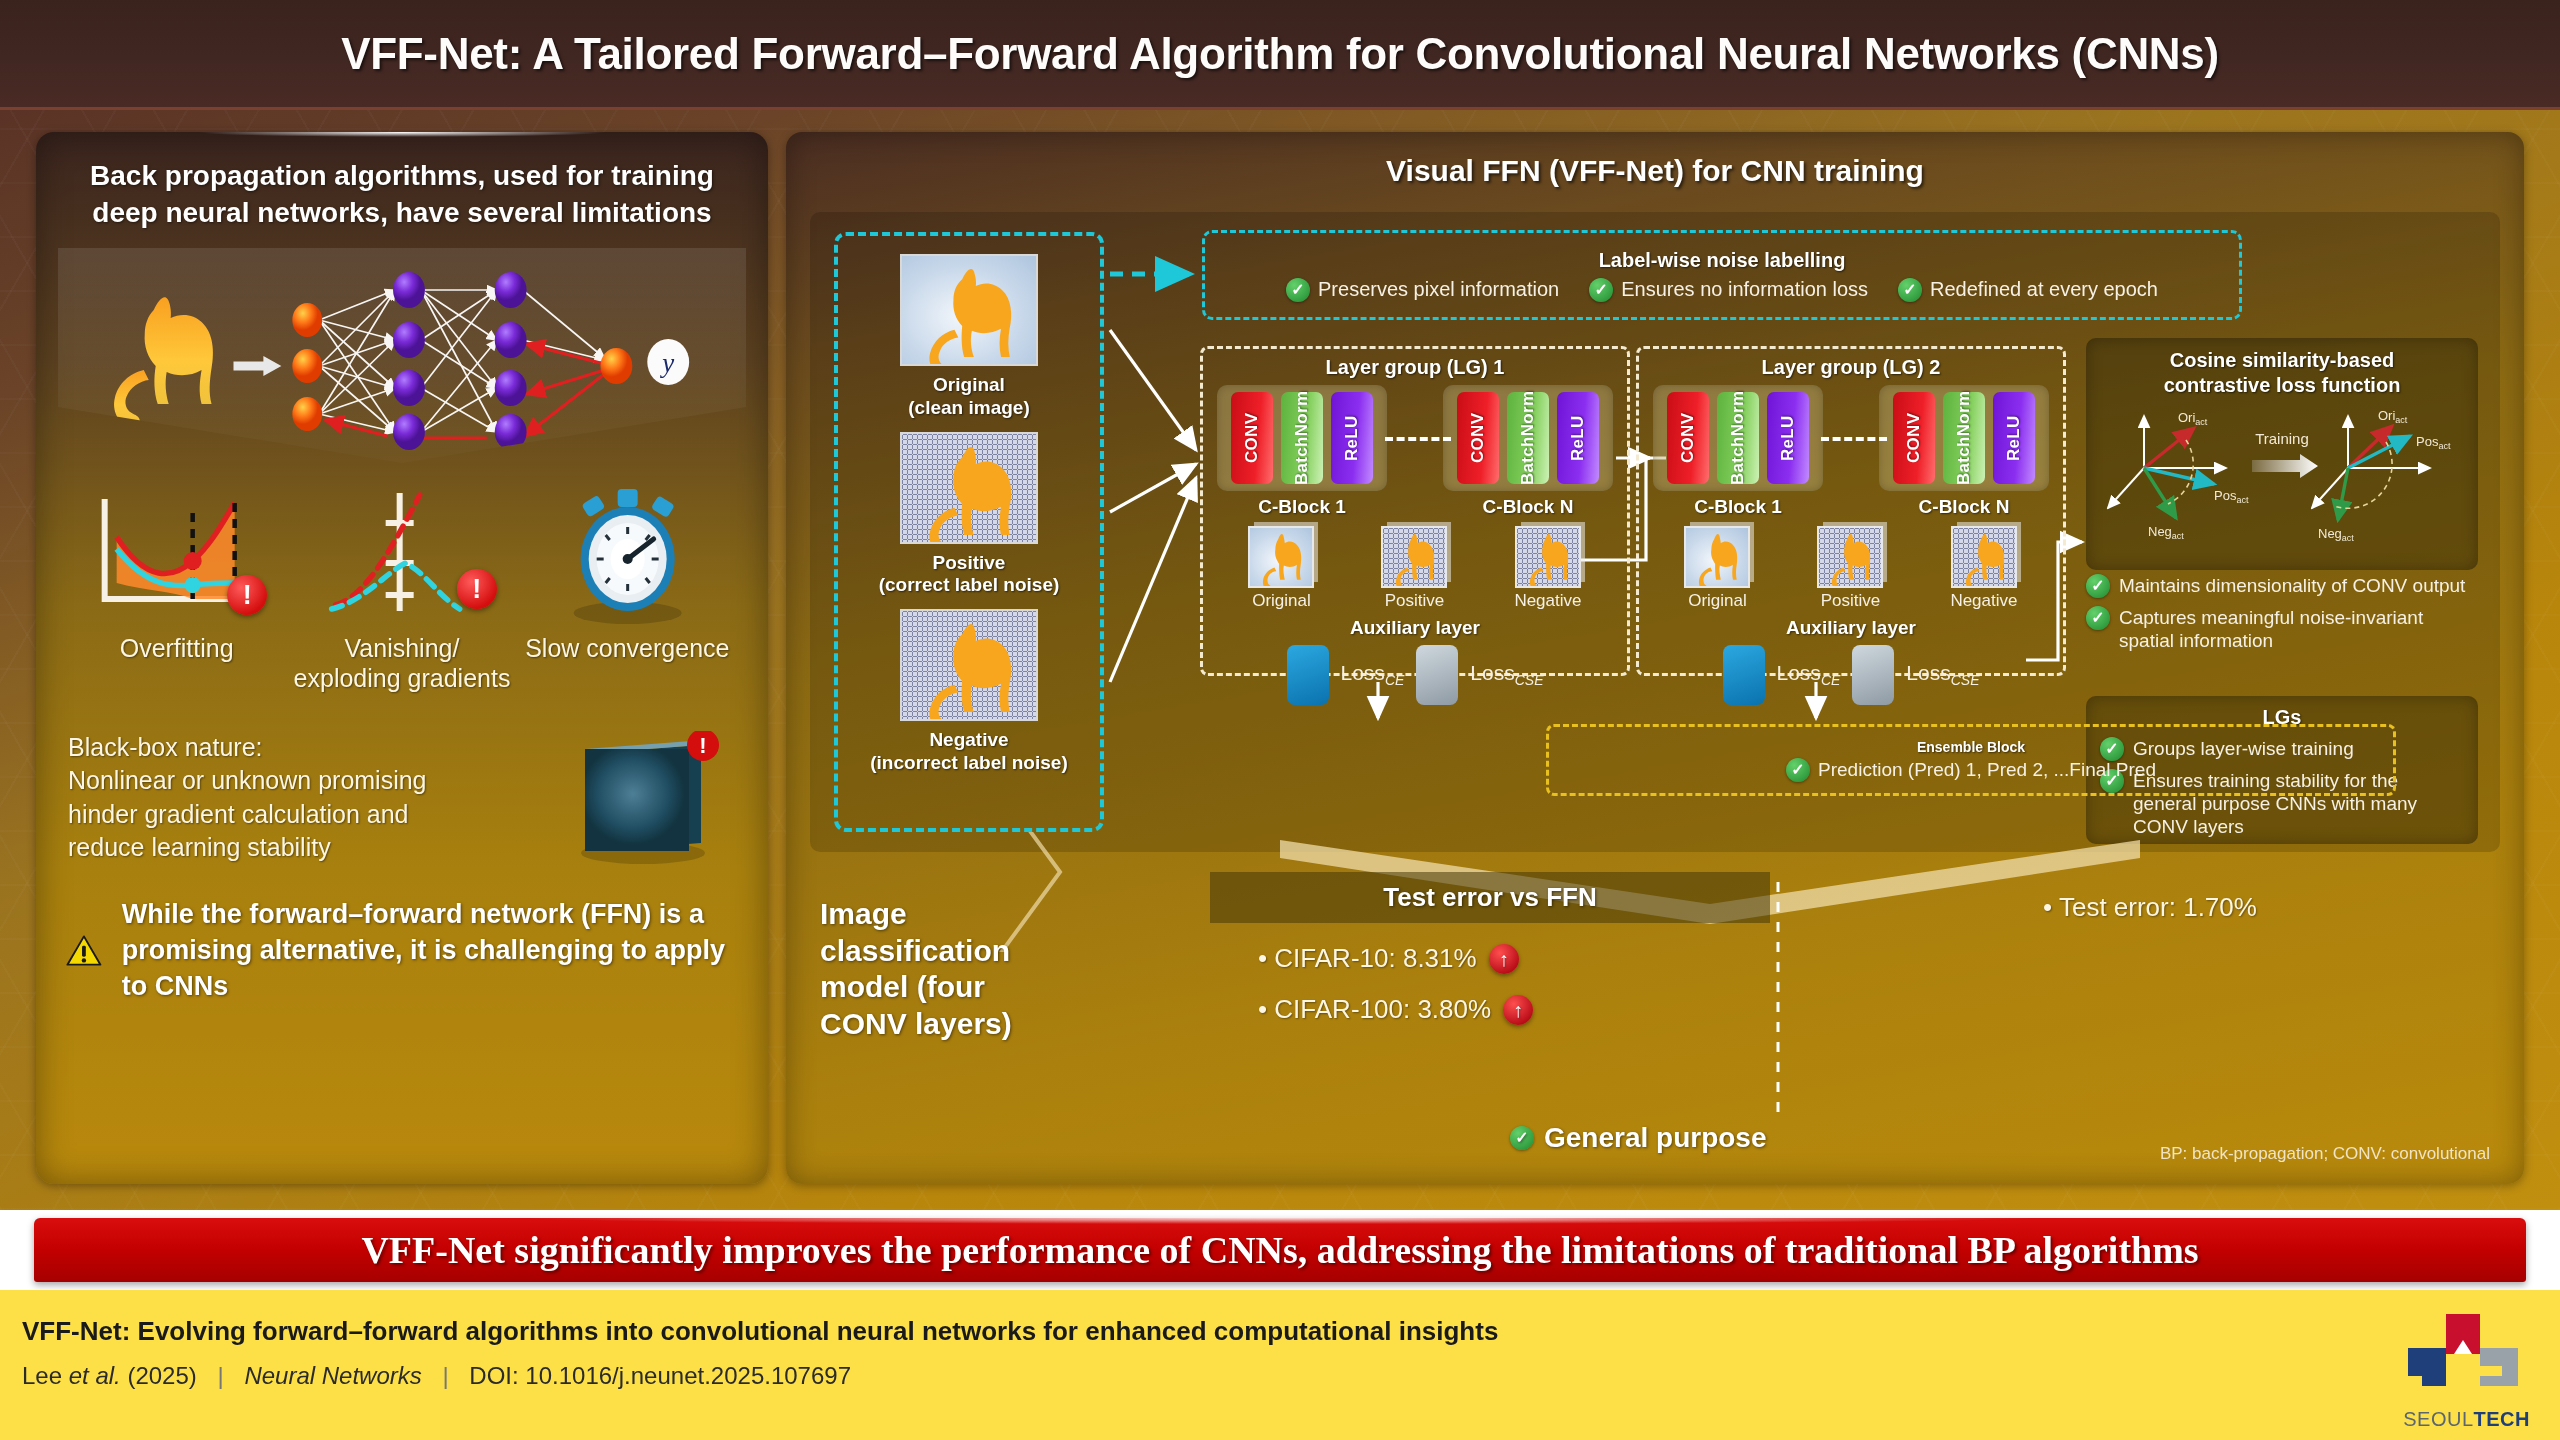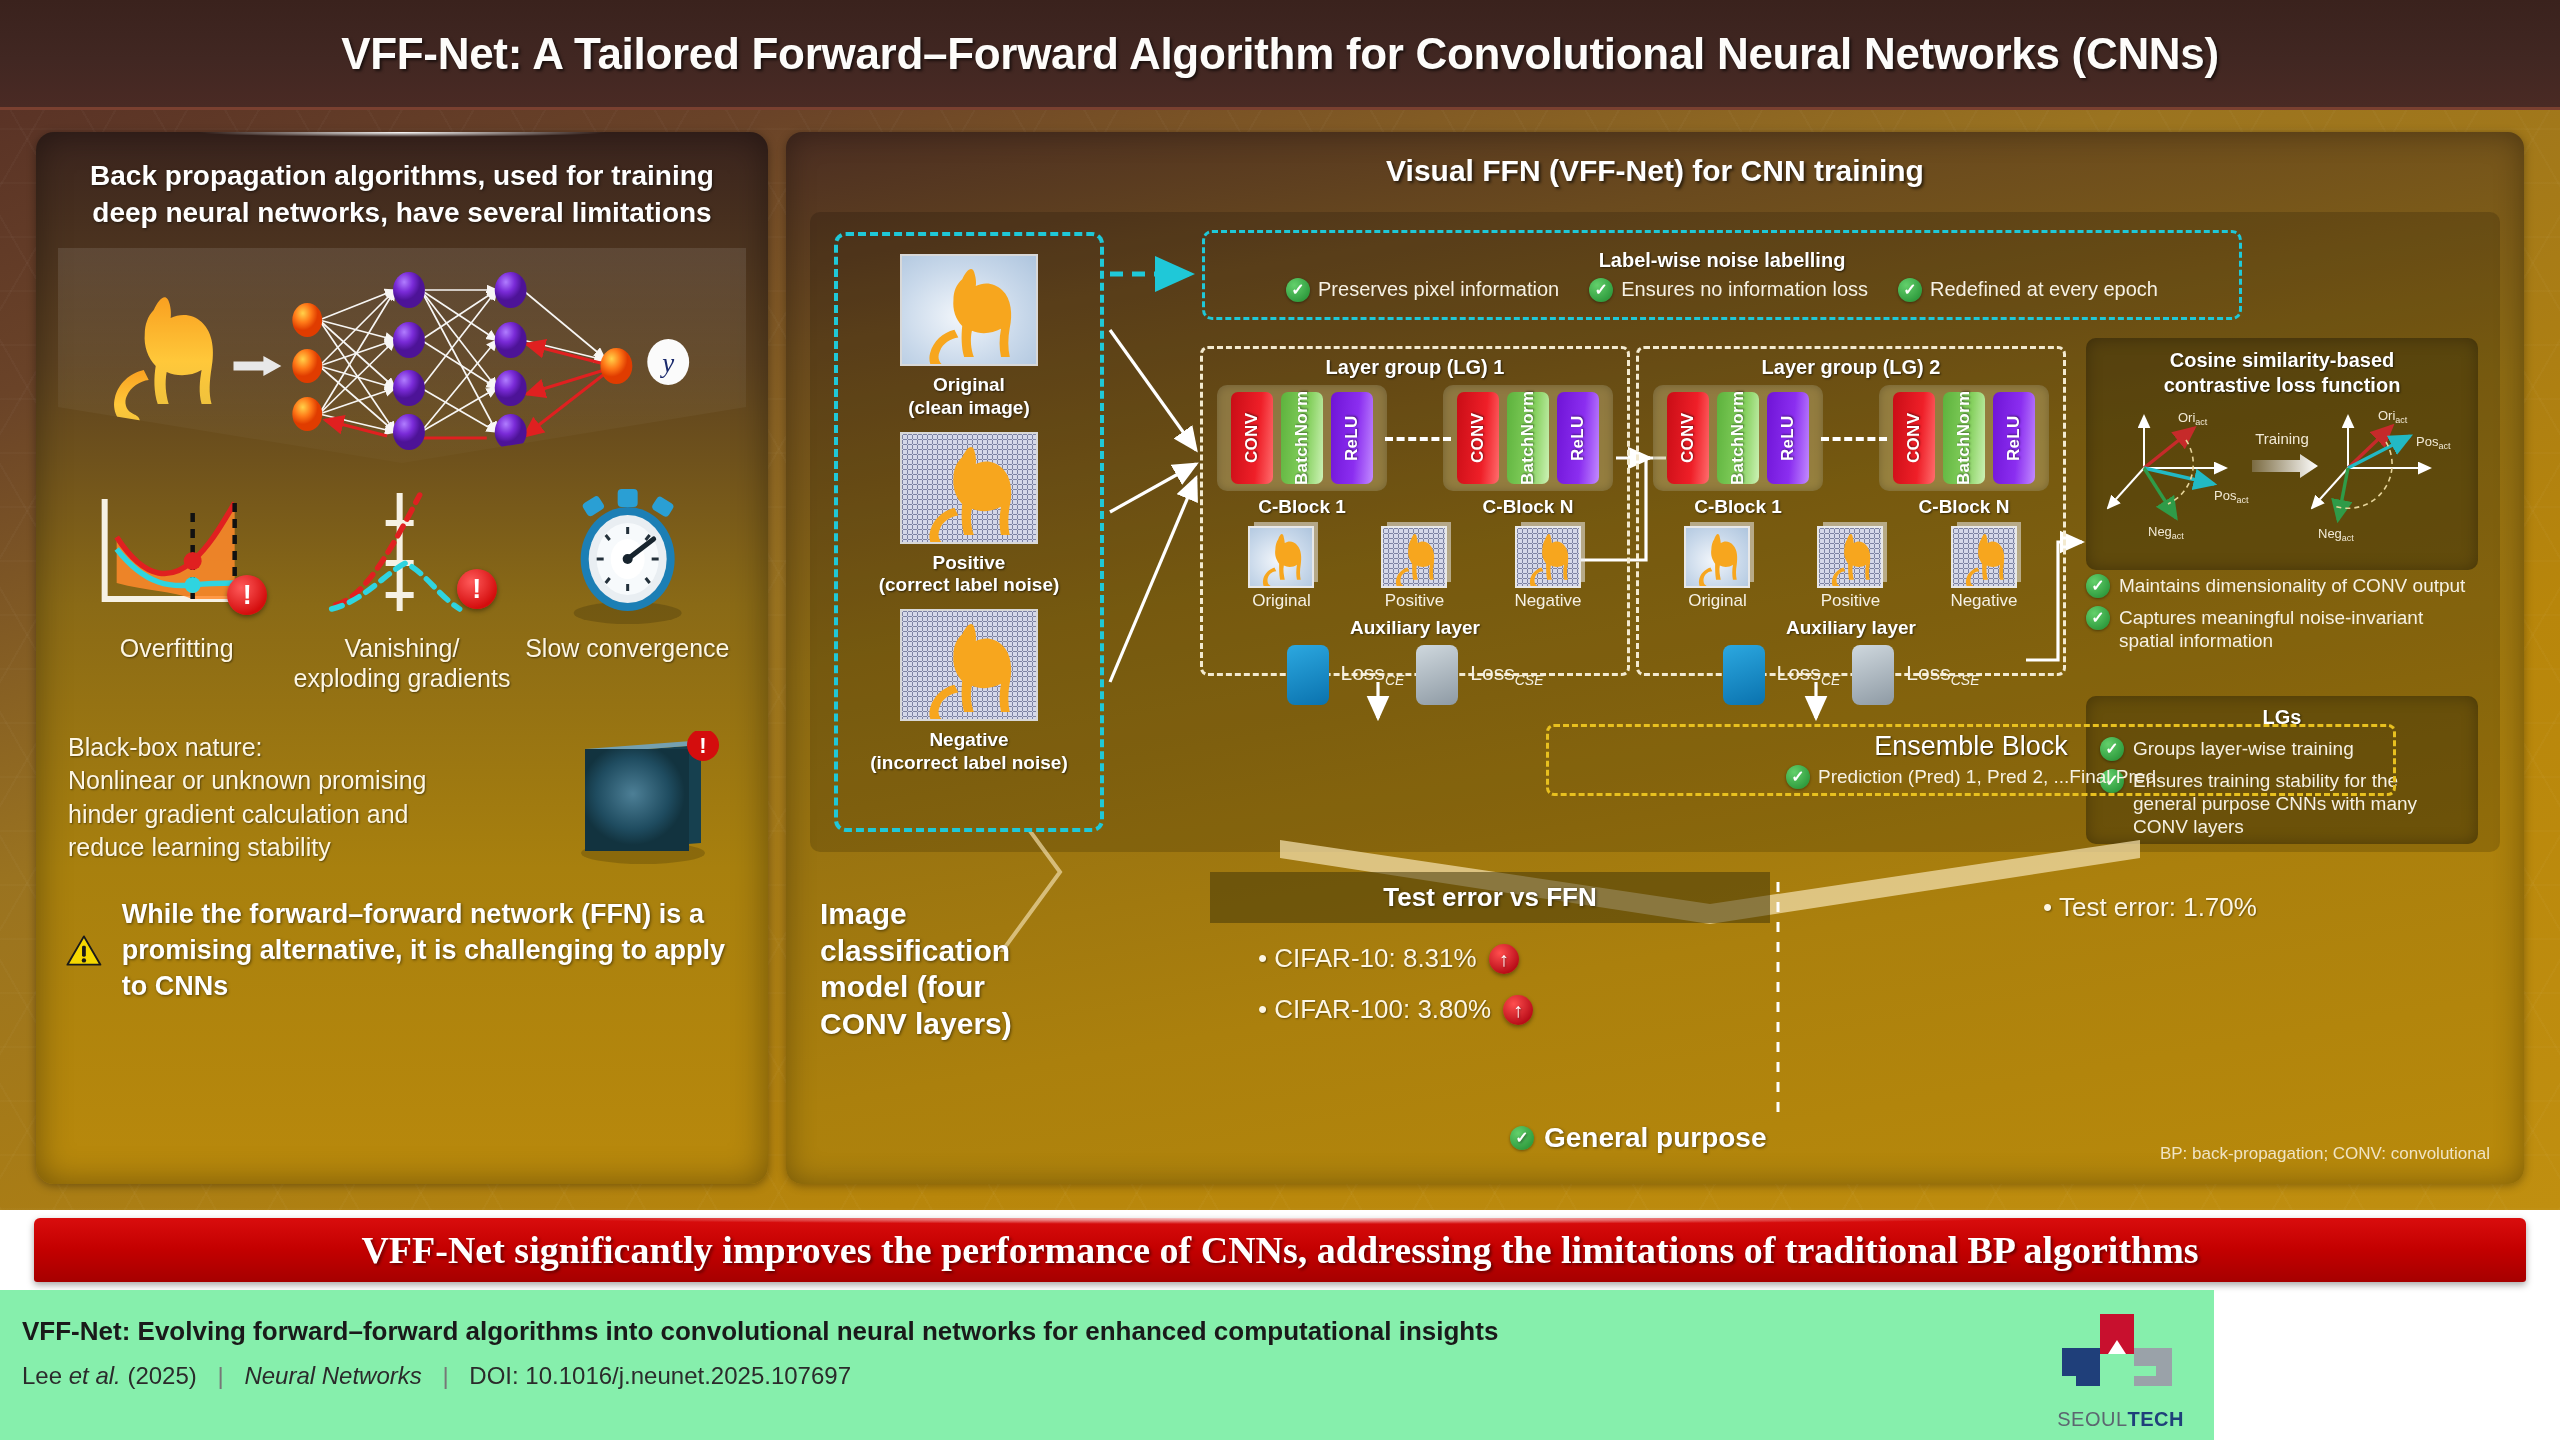--- a/index.html
+++ b/index.html
@@ -208,21 +208,21 @@
   }
   .lgs-title { text-align:center; color:#fff; font-size:20px; font-weight:bold;
     text-shadow:1px 1px 2px rgba(0,0,0,.6); margin-bottom:8px; }
 
   
   .ensemble {
     position:absolute; left:736px; top:512px; width:850px; height:72px;
     border:3px dashed #e8c01f; border-radius:8px;
     display:flex; flex-direction:column; align-items:center; justify-content:center; gap:3px;
   }
-  .ens-title { color:#fff; font-size:27px; font-weight:normal; text-shadow:1px 1px 2px rgba(0,0,0,.6); }
+  .ens-title { color:#fff; font-size:14px; font-weight:bold; text-shadow:1px 1px 2px rgba(0,0,0,.6); }
   .ens-sub { display:flex; align-items:center; gap:8px; color:#f6f1e4; font-size:19px; }
 
   
   .bottom { position:absolute; left:24px; top:740px; width:1690px; height:300px; }
   .icm-label {
     position:absolute; left:10px; top:24px; width:200px; color:#fff;
     font-size:30px; font-weight:bold; line-height:1.22; text-shadow:1px 1px 3px rgba(0,0,0,.5);
   }
   .res-left { position:absolute; left:400px; top:0; width:560px; }
   .res-right { position:absolute; left:1000px; top:0; width:680px; }
@@ -254,21 +254,21 @@
   .banner::after{
     content:""; position:absolute; left:20%; top:0; width:60%; height:6px;
     background: radial-gradient(ellipse at 50% 0%, rgba(255,255,255,.85), rgba(255,255,255,0) 72%);
   }
   .banner-text {
     color:#fff; font-family:"Liberation Serif", serif; font-weight:bold; font-size:38px;
     text-shadow:2px 2px 3px rgba(0,0,0,.45); white-space:nowrap;
   }
 
   
-  .footer { position:absolute; left:0; top:1290px; width:2214px; height:150px; background:#86efac; }
+  .footer { position:absolute; left:0; top:1290px; width:2560px; height:150px; background:#fde047; }
   .footer-title { position:absolute; left:22px; top:26px; color:#1a1a1a;
     font-size:26px; font-weight:bold; }
   .footer-meta { position:absolute; left:22px; top:72px; color:#2b2b2b; font-size:24px; }
   .footer-meta i { font-style:italic; }
   .sep { margin: 0 14px; color:#777; }
   .logo { position:absolute; right:38px; top:24px; width:118px; height:104px; }
   .logo-txt { position:absolute; right:30px; top:118px; font-size:20px; letter-spacing:.5px; }
   .logo-txt .a { color:#5c6670; }
   .logo-txt .b { color:#1f3f7a; font-weight:bold; }
 </style>

